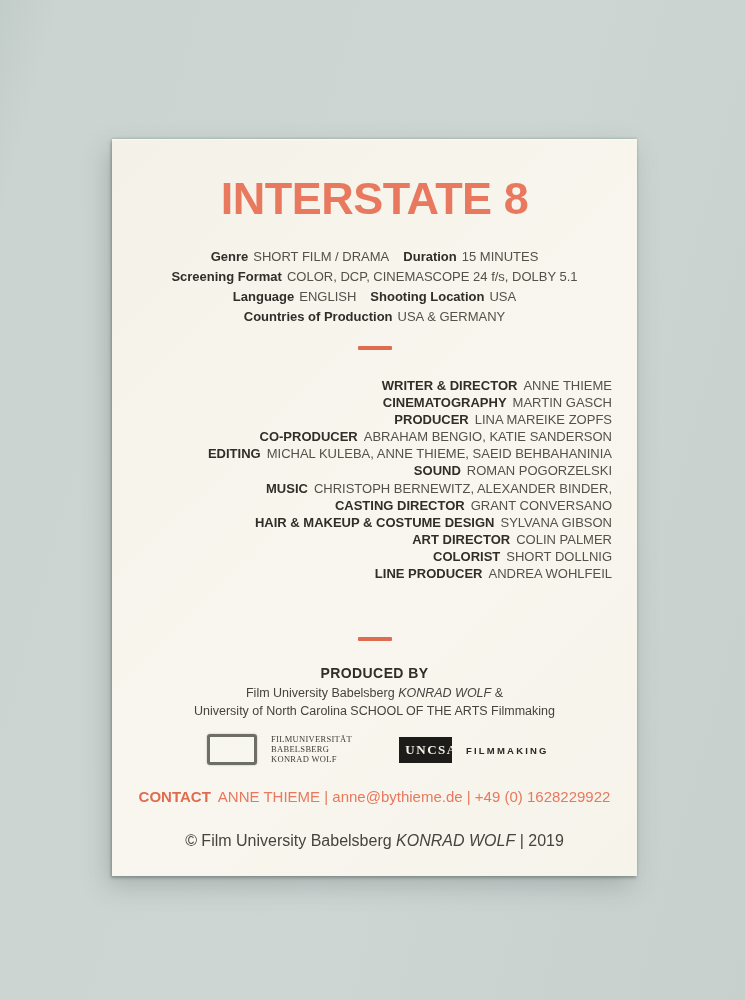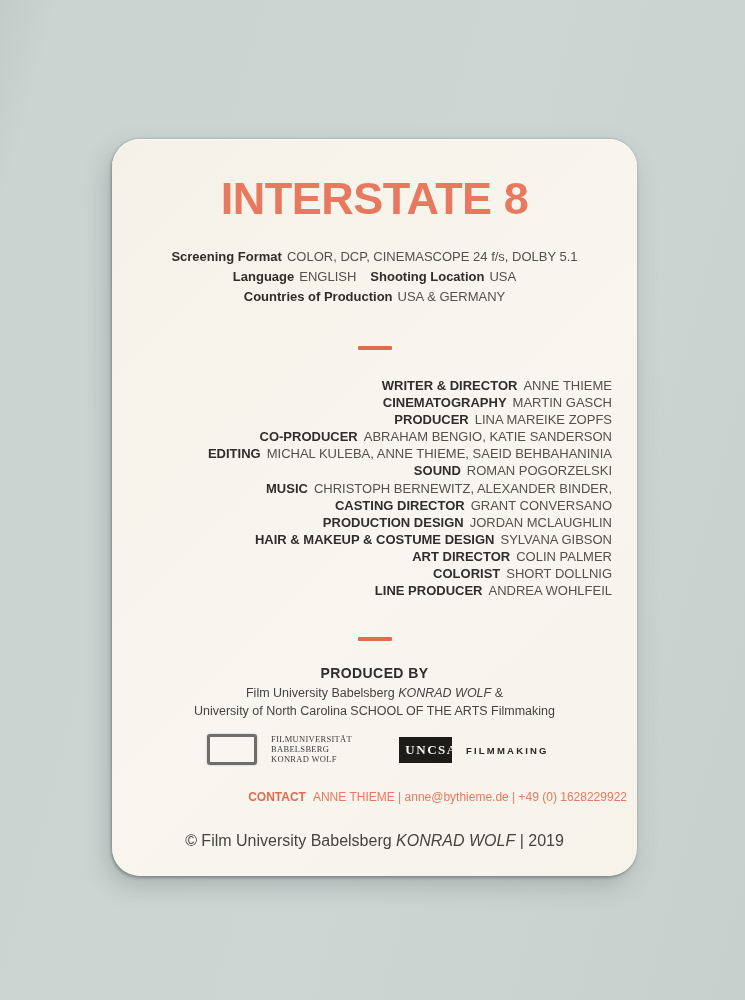--- a/index.html
+++ b/index.html
@@ -14,21 +14,20 @@
   .card {
     position: absolute;
     left: 112px; top: 139px;
     width: 525px; height: 737px;
     background: linear-gradient(135deg, #f4f2e8 0%, #f8f6ee 55%, #f5f3ea 100%);
     box-shadow:
       -1px 2px 3px rgba(70,82,80,0.45),
       -5px 10px 24px rgba(70,82,80,0.26),
       0 -1px 2px rgba(70,82,80,0.18),
       inset 0 1px 0 rgba(255,255,255,0.55);
-    border-radius: 28px;
   }
   .title {
     position: absolute; top: 34px; left: 0; right: 0;
     text-align: center;
     font-size: 45px; line-height: 52px; font-weight: bold;
     letter-spacing: -0.5px;
     color: #e8795e;
   }
   .meta {
     position: absolute; top: 108px; left: 10px; right: 10px;
@@ -92,40 +91,43 @@
     padding-left: 12px; box-sizing: border-box;
   }
   .uncsa-label {
     margin-left: 14px;
     font-size: 9.5px; font-weight: bold; letter-spacing: 2.2px;
     color: #2a2925;
     text-align: center;
   }
   .contact {
     position: absolute; top: 650px; left: 10px; right: 10px;
-    text-align: right;
-    font-size: 12px; line-height: 16px;
+    text-align: center;
+    font-size: 15px; line-height: 16px;
     color: #e8795e;
   }
   .contact-label { font-weight: bold; margin-right: 7px; color: #e06c50; }
   .copyright {
     position: absolute; top: 694px; left: 10px; right: 10px;
     text-align: center;
     font-size: 16px; line-height: 15px;
     color: #45443e;
   }
 </style>
 </head>
 <body>
 
 <div class="card">
 
   <div class="title">INTERSTATE 8</div>
 
   <div class="meta">
+    <div class="meta-row">
+      <span class="mlabel">Genre</span><span class="mvalue">SHORT FILM / DRAMA</span><span class="mgap"></span><span class="mlabel">Duration</span><span class="mvalue">15 MINUTES</span>
+    </div>
     <div class="meta-row">
       <span class="mlabel">Screening Format</span><span class="mvalue">COLOR, DCP, CINEMASCOPE 24 f/s, DOLBY 5.1</span>
     </div>
     <div class="meta-row">
       <span class="mlabel">Language</span><span class="mvalue">ENGLISH</span><span class="mgap"></span><span class="mlabel">Shooting Location</span><span class="mvalue">USA</span>
     </div>
     <div class="meta-row">
       <span class="mlabel">Countries of Production</span><span class="mvalue">USA &amp; GERMANY</span>
     </div>
   </div>
@@ -136,21 +138,20 @@
     <div class="credit-row"><span class="clabel">WRITER &amp; DIRECTOR</span><span class="cvalue">ANNE THIEME</span></div>
     <div class="credit-row"><span class="clabel">CINEMATOGRAPHY</span><span class="cvalue">MARTIN GASCH</span></div>
     <div class="credit-row"><span class="clabel">PRODUCER</span><span class="cvalue">LINA MAREIKE ZOPFS</span></div>
     <div class="credit-row"><span class="clabel">CO-PRODUCER</span><span class="cvalue">ABRAHAM BENGIO, KATIE SANDERSON</span></div>
     <div class="credit-row"><span class="clabel">EDITING</span><span class="cvalue">MICHAL KULEBA, ANNE THIEME, SAEID BEHBAHANINIA</span></div>
     <div class="credit-row"><span class="clabel">SOUND</span><span class="cvalue">ROMAN POGORZELSKI</span></div>
     <div class="credit-row">
       <span class="clabel">MUSIC</span><span class="cvalue">CHRISTOPH BERNEWITZ, ALEXANDER BINDER,</span>
     </div>
     <div class="credit-row"><span class="clabel">CASTING DIRECTOR</span><span class="cvalue">GRANT CONVERSANO</span></div>
-    <div class="credit-row"><span class="clabel">PRODUCTION DESIGN</span><span class="cvalue">JORDAN MCLAUGHLIN</span></div>
     <div class="credit-row"><span class="clabel">HAIR &amp; MAKEUP &amp; COSTUME DESIGN</span><span class="cvalue">SYLVANA GIBSON</span></div>
     <div class="credit-row"><span class="clabel">ART DIRECTOR</span><span class="cvalue">COLIN PALMER</span></div>
     <div class="credit-row"><span class="clabel">COLORIST</span><span class="cvalue">SHORT DOLLNIG</span></div>
     <div class="credit-row"><span class="clabel">LINE PRODUCER</span><span class="cvalue">ANDREA WOHLFEIL</span></div>
   </div>
 
   <div class="divider divider2"></div>
 
   <div class="produced">
     <div class="produced-heading">PRODUCED BY</div>

